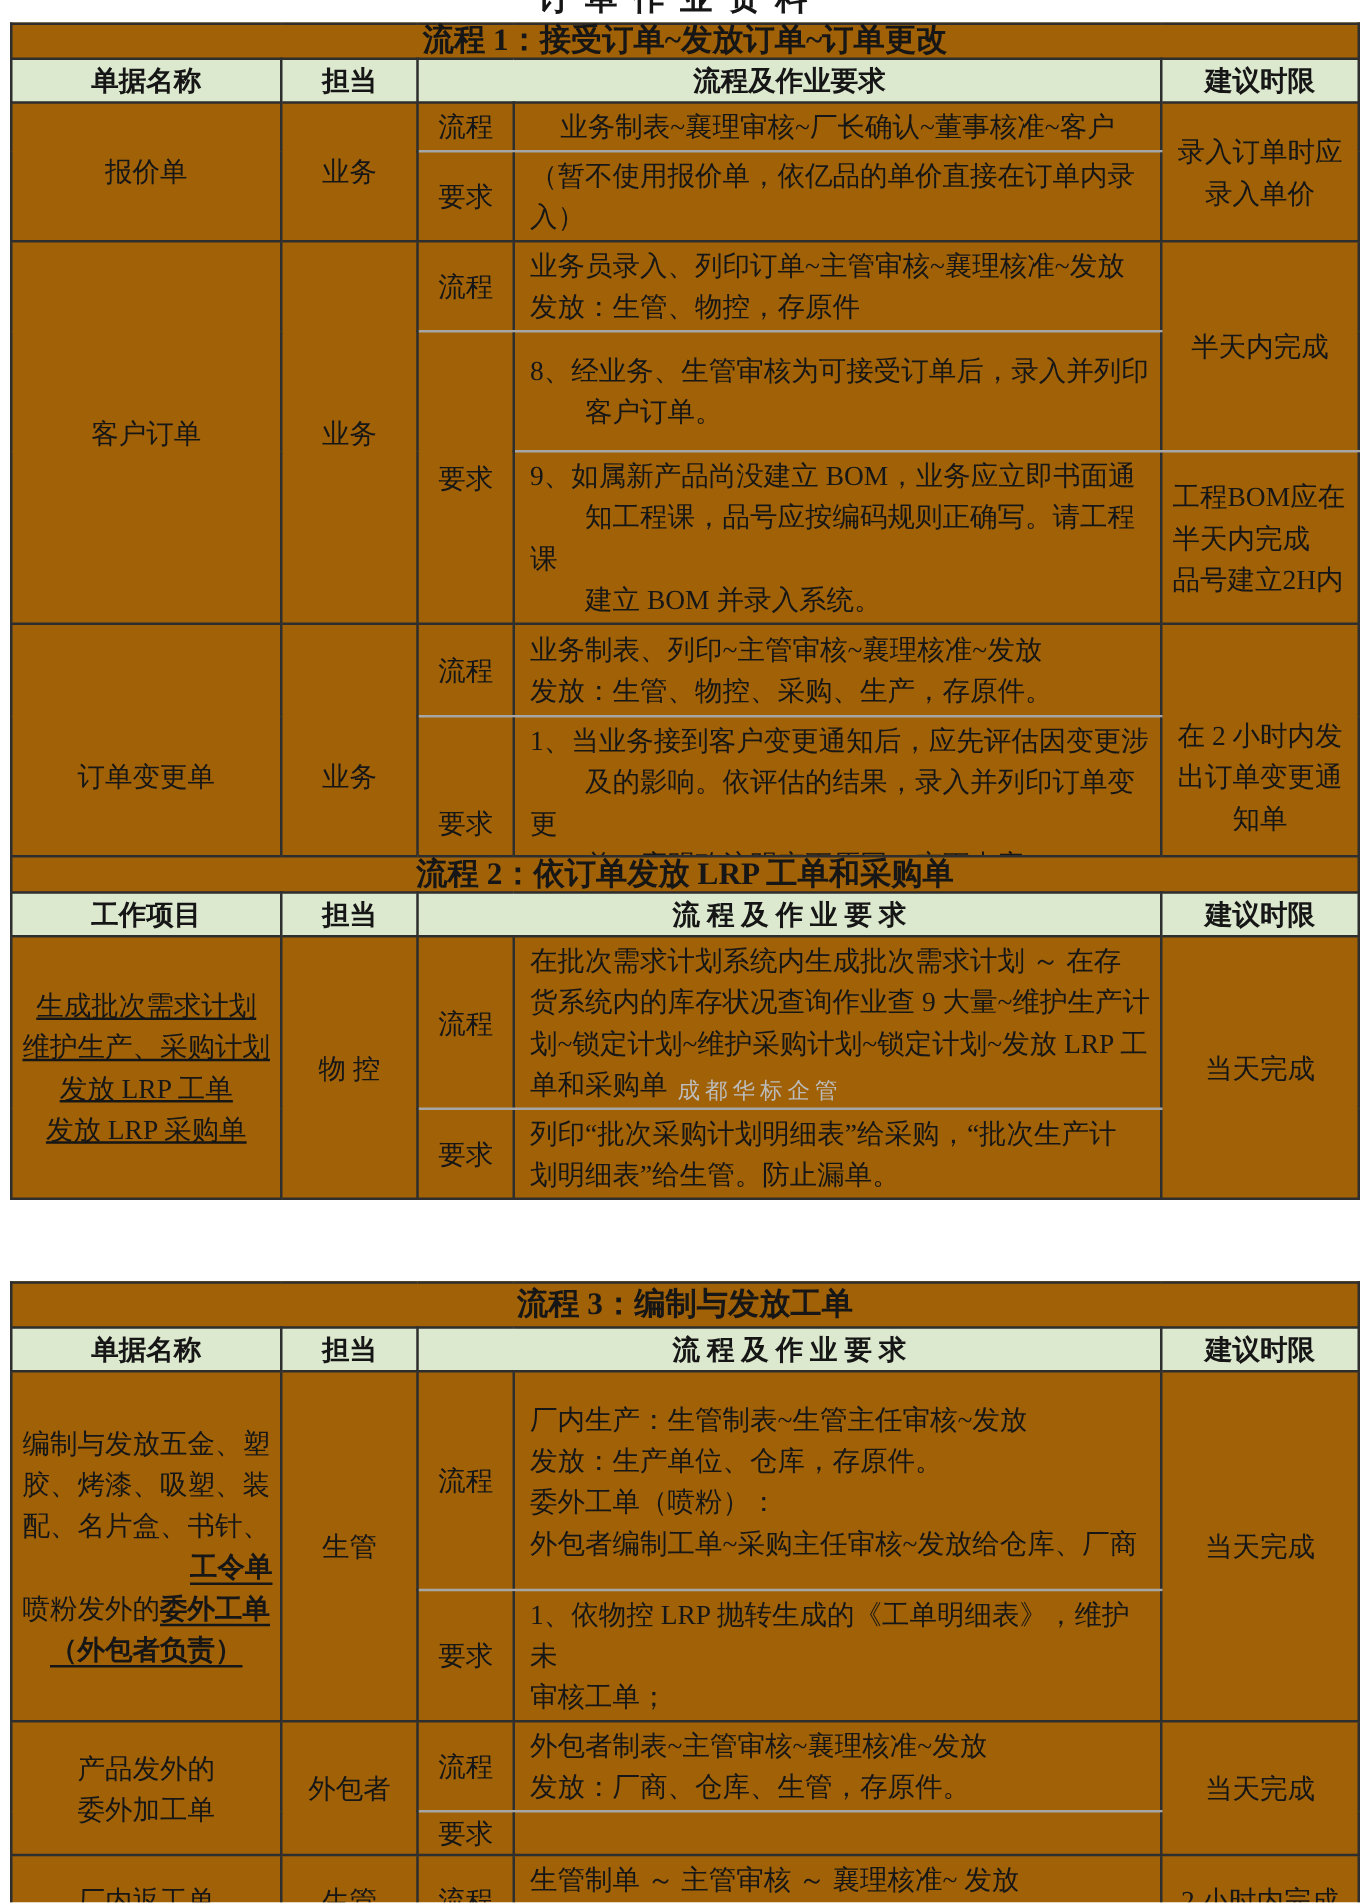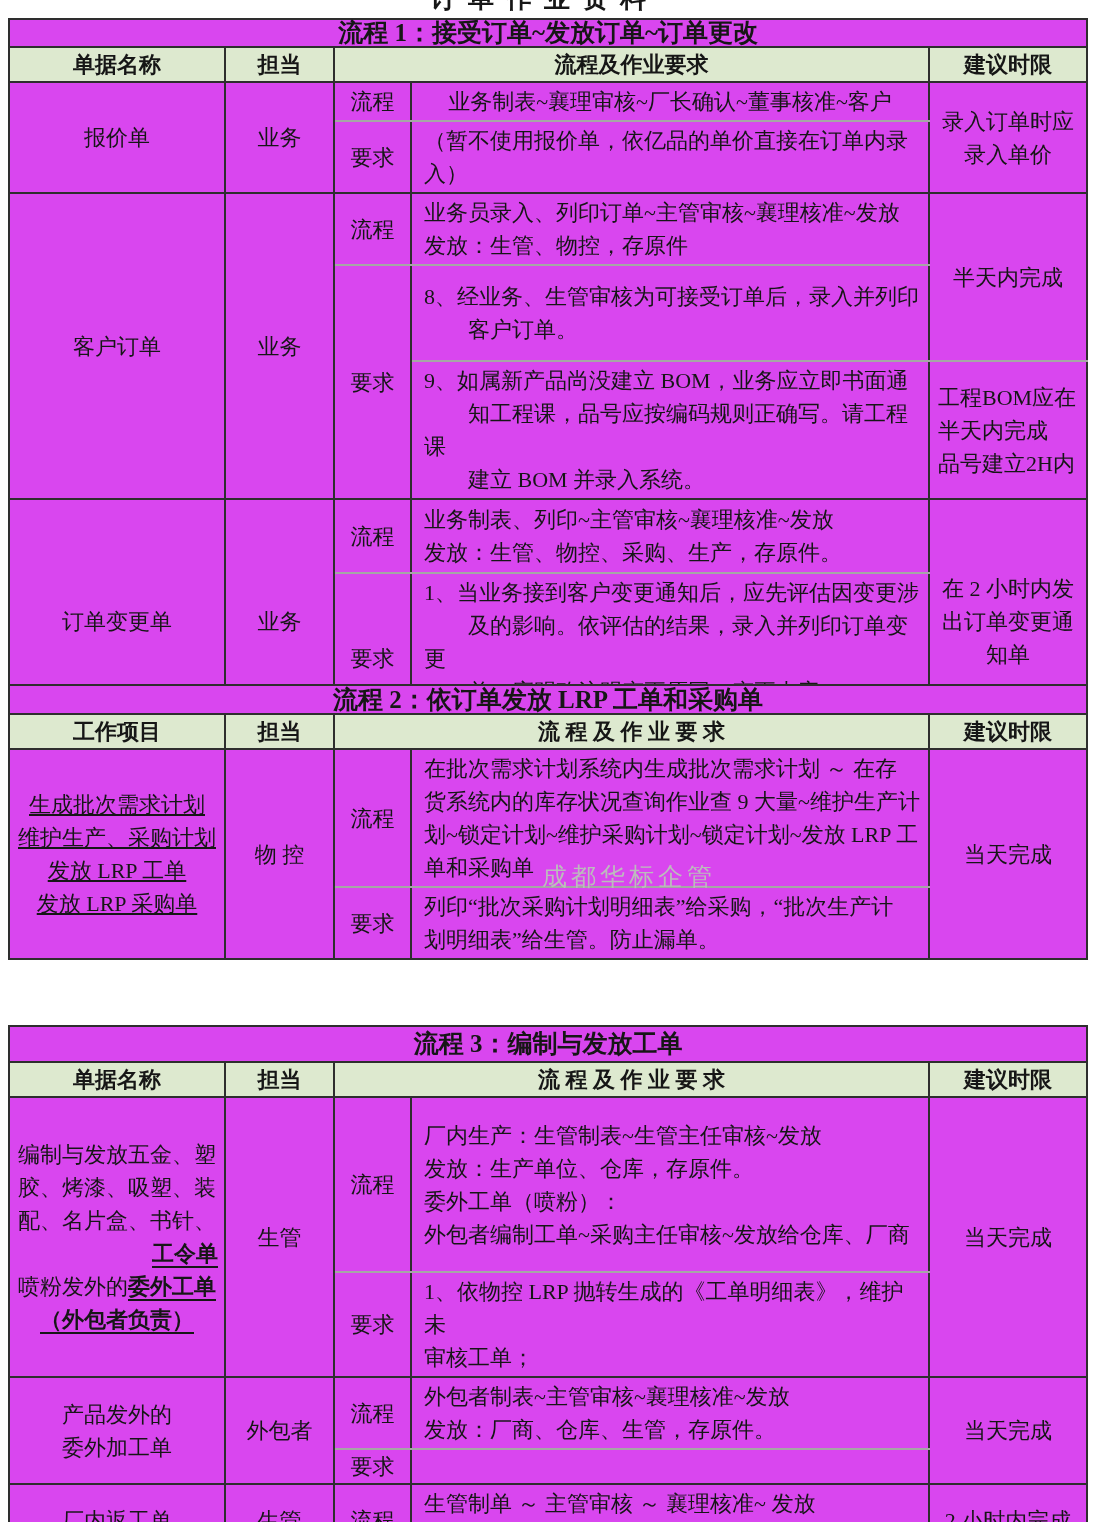--- a/index.html
+++ b/index.html
@@ -5,40 +5,40 @@
   html,body{margin:0;padding:0;background:#ffffff;}
   #page{position:relative;width:1094px;height:1522px;background:#ffffff;overflow:hidden;
         font-family:"Liberation Serif","DejaVu Serif",serif;color:#161616;}
 
   
   #topclip{position:absolute;left:0;top:0;width:1094px;height:13px;overflow:hidden;}
   #topclip span{position:absolute;left:430px;top:-19px;font-size:26px;font-weight:bold;
                 letter-spacing:12px;white-space:nowrap;}
 
   table.tbl{position:absolute;left:8px;border-collapse:collapse;table-layout:fixed;
-            width:1078px;background:#d946ef;}
+            width:1078px;background:#a16207;}
   #t1{top:18px;} #t2{top:684px;} #t3{top:1025px;}
   .tbl td{border:2px solid #2e2e2e;vertical-align:middle;padding:0;font-size:22px;
           line-height:33px;}
   .title-row td{height:26px;text-align:center;font-weight:bold;font-size:25px;line-height:26px;}
   .hdr td{background:#dde9cf;font-weight:bold;text-align:center;}
   td.name{ text-align:center;padding:0 6px;}
   td.owner{text-align:center;}
   td.lbl{  text-align:center;}
   td.content{text-align:left;padding:2px 4px 2px 12px;white-space:pre-wrap;}
   td.content.ctr{text-align:center;padding:2px 4px;}
   td.deadline{text-align:center;white-space:pre-wrap;}
   td.deadline.lft{text-align:left;padding-left:8px;}
   td.gb{border-bottom-color:#a6a6a6;}
   .lh30{line-height:30px;} .lh31{line-height:31px;} .lh36{line-height:36px;text-decoration:underline;}
   .lh40{line-height:40px;} .lh42{line-height:42px;margin-top:17px;} .lh28{line-height:28px;}
   .bu{font-weight:bold;text-decoration:underline;text-decoration-thickness:2px;
       text-underline-offset:5px;}
   div.bu{text-align:right;}
-  #watermark{position:absolute;left:542px;top:860px;font-size:25px;letter-spacing:4px;
+  #watermark{position:absolute;left:542px;top:860px;font-size:18px;letter-spacing:4px;
              color:#bcbcbc;white-space:nowrap;}
 </style>
 </head>
 <body>
 
 <div id="page">
 
   <div id="topclip">
     <span>订单作业资料</span>
   </div>

